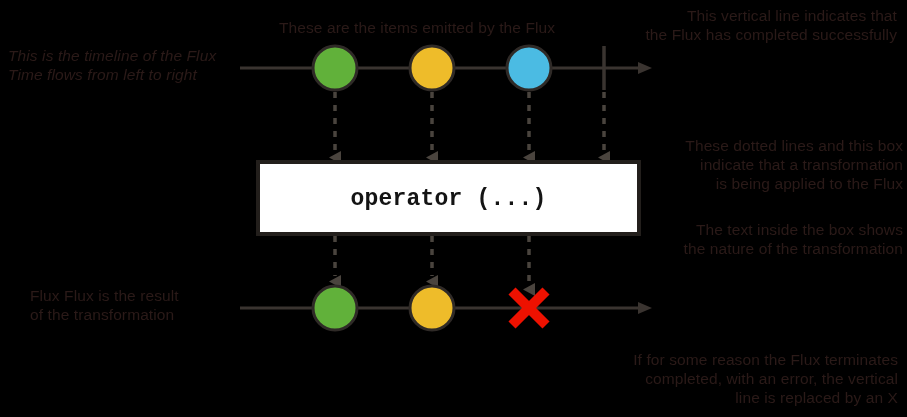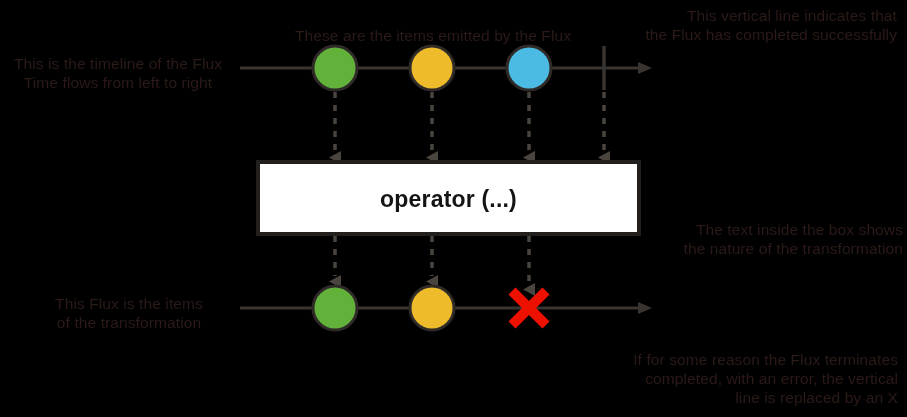--- a/index.html
+++ b/index.html
@@ -24,21 +24,21 @@
   }
   .annot {
     position: absolute;
     color: #2b1a18;
     font-family: "Liberation Sans", sans-serif;
     font-size: 15.5px;
     line-height: 19px;
     white-space: pre;
     letter-spacing: 0.1px;
   }
-  .annot.center { text-align: center; margin-top: 8px; }
+  .annot.center { text-align: left; }
   .annot.left { text-align: right; }
   .op-label {
     position: absolute;
     color: #141414;
     font-family: "Liberation Sans", sans-serif;
     font-weight: bold;
     font-size: 23px;
     letter-spacing: 0.2px;
     text-align: center;
     white-space: pre;
@@ -90,34 +90,37 @@
       <circle cx="335" cy="308" r="22" fill="#61b13a" stroke="#2f2a27" stroke-width="3"></circle>
       <circle cx="432" cy="308" r="22" fill="#eebc2a" stroke="#2f2a27" stroke-width="3"></circle>
 
       <g>
         <line x1="512" y1="291" x2="546" y2="325" stroke="#ee1100" stroke-width="10" stroke-linecap="butt"></line>
         <line x1="546" y1="291" x2="512" y2="325" stroke="#ee1100" stroke-width="10" stroke-linecap="butt"></line>
       </g>
     </g>
   </svg>
 
-  <div class="op-label" style="left:258px; top:186px; width:381px;">operator (...)</div>
+  <div class="op-label" style="left:258px; top:186px; width:381px;font-family:Liberation Mono, monospace;">operator (...)</div>
 
-  <div class="annot center" style="left:8px; top:46px; width:220px;">This is the timeline of the Flux
+  <div class="annot center" style="left:8px; top:46px; width:220px;font-style:italic;">This is the timeline of the Flux
 Time flows from left to right</div>
 
   <div class="annot center" style="left:279px; top:18px; width:308px;">These are the items emitted by the Flux</div>
 
   <div class="annot left" style="left:597px; top:6px; width:300px;">This vertical line indicates that
 the Flux has completed successfully</div>
 
+  <div class="annot left" style="left:653px; top:136px; width:250px;">These dotted lines and this box
+indicate that a transformation
+is being applied to the Flux</div>
 
   <div class="annot left" style="left:653px; top:220px; width:250px;">The text inside the box shows
 the nature of the transformation</div>
 
-  <div class="annot center" style="left:30px; top:286px; width:198px;">This Flux is the items
+  <div class="annot center" style="left:30px; top:286px; width:198px;">Flux Flux is the result
 of the transformation</div>
 
   <div class="annot left" style="left:508px; top:350px; width:390px;">If for some reason the Flux terminates
 completed, with an error, the vertical
 line is replaced by an X</div>
 
 </div>
 
 </body></html>

